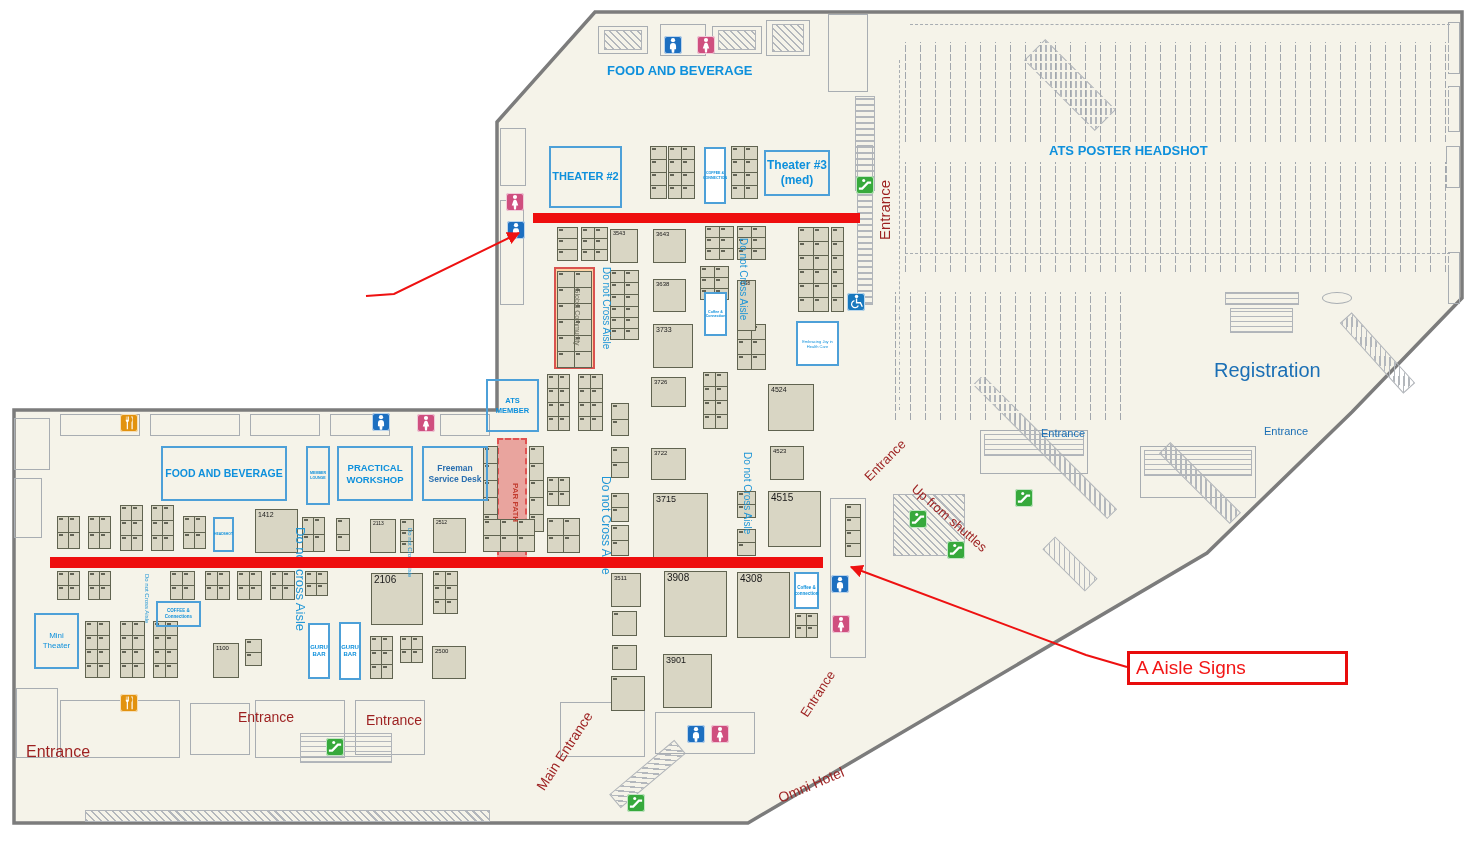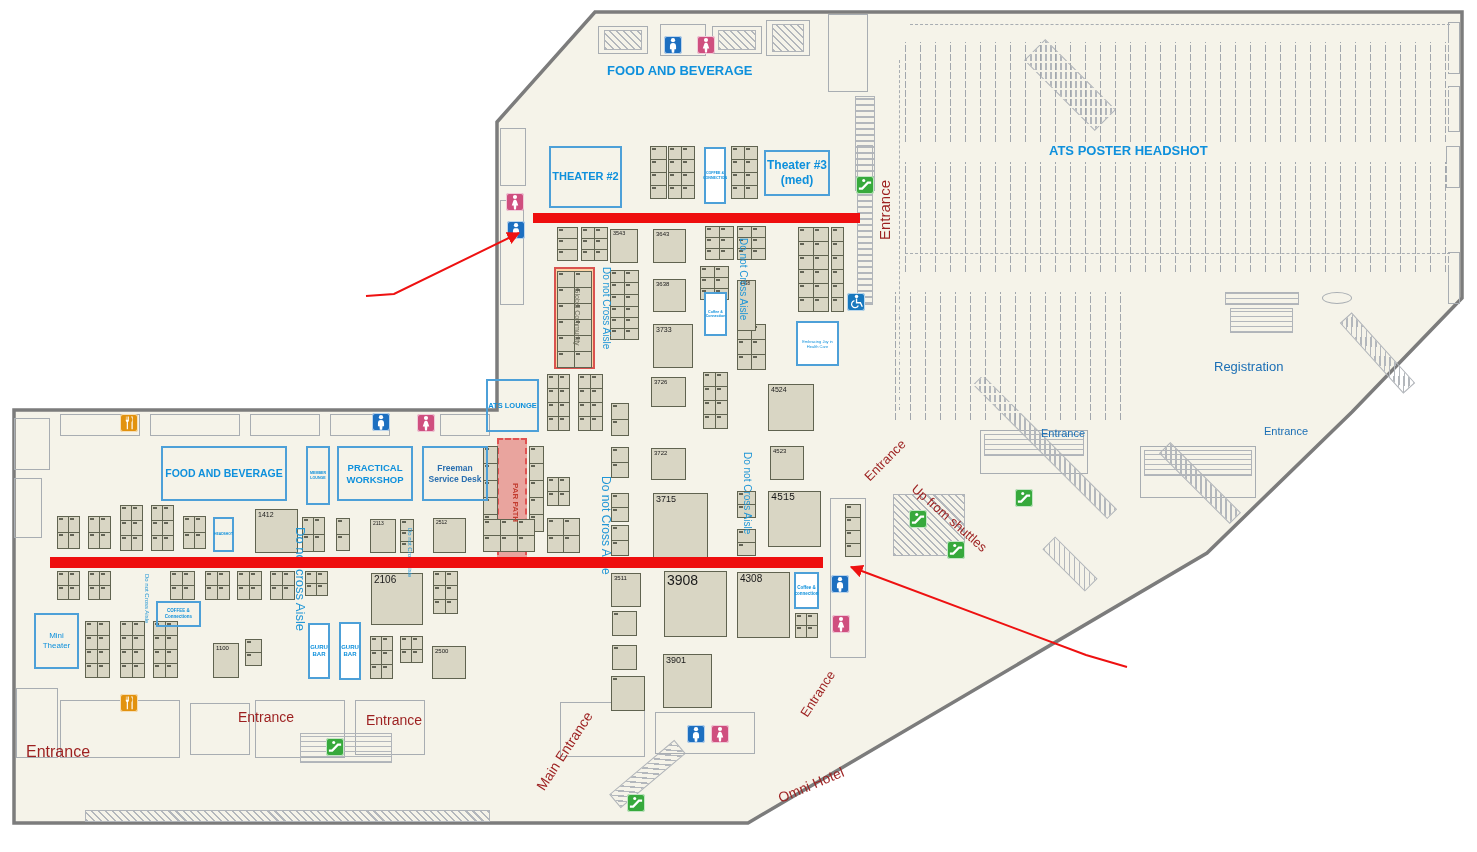--- a/index.html
+++ b/index.html
@@ -368,32 +368,32 @@
     <div class="abs booth" style="left: 255px; top: 509px; width: 43px; height: 44px;">
       <span style="font-size: 7px;">1412</span>
     </div>
     <div class="abs booth" style="left: 371px; top: 573px; width: 52px; height: 52px;">
       <span style="font-size: 10px;">2106</span>
     </div>
     <div class="abs booth" style="left: 611px; top: 573px; width: 30px; height: 34px;">
       <span style="font-size: 6px;">3511</span>
     </div>
     <div class="abs booth" style="left: 664px; top: 571px; width: 63px; height: 66px;">
-      <span style="font-size: 14px;">3908</span>
+      <span style="font-size: 10px;">3908</span>
     </div>
     <div class="abs booth" style="left: 737px; top: 572px; width: 53px; height: 66px;">
       <span style="font-size: 10px;">4308</span>
     </div>
     <div class="abs booth" style="left: 663px; top: 654px; width: 49px; height: 54px;">
       <span style="font-size: 9px;">3901</span>
     </div>
     <div class="abs booth" style="left: 653px; top: 493px; width: 55px; height: 65px;">
       <span style="font-size: 9px;">3715</span>
     </div>
-    <div class="abs booth" style="left: 768px; top: 491px; width: 53px; height: 56px; font-family: Liberation Mono, monospace;">
+    <div class="abs booth" style="left: 768px; top: 491px; width: 53px; height: 56px;">
       <span style="font-size: 10px;">4515</span>
     </div>
     <div class="abs booth" style="left: 768px; top: 384px; width: 46px; height: 47px;">
       <span style="font-size: 7px;">4524</span>
     </div>
     <div class="abs booth" style="left: 770px; top: 446px; width: 34px; height: 34px;">
       <span style="font-size: 6px;">4523</span>
     </div>
     <div class="abs booth" style="left: 653px; top: 324px; width: 40px; height: 44px;">
       <span style="font-size: 7px;">3733</span>
@@ -424,36 +424,36 @@
     </div>
     <div class="abs booth" style="left: 370px; top: 519px; width: 26px; height: 34px;">
       <span style="font-size: 5px;">2113</span>
     </div>
     <div class="abs booth" style="left: 433px; top: 518px; width: 33px; height: 35px;">
       <span style="font-size: 5px;">2512</span>
     </div>
     <div class="abs zone" style="left: 549px; top: 146px; width: 73px; height: 62px; font-size: 11px;">THEATER #2</div>
     <div class="abs zone" style="left: 764px; top: 150px; width: 66px; height: 46px; font-size: 12px;">Theater #3 (med)</div>
     <div class="abs zone white" style="left: 704px; top: 147px; width: 22px; height: 57px; font-size: 3.6px;">COFFEE &amp; CONNECTION</div>
-    <div class="abs zone" style="left: 486px; top: 379px; width: 53px; height: 53px; font-size: 7.5px;">ATS LOUNGE</div>
+    <div class="abs zone" style="left: 486px; top: 379px; width: 53px; height: 53px; font-size: 7.5px;">ATS MEMBER</div>
     <div class="abs zone" style="left: 161px; top: 446px; width: 126px; height: 55px; font-size: 10.5px;">FOOD AND BEVERAGE</div>
     <div class="abs zone" style="left: 306px; top: 446px; width: 24px; height: 59px; font-size: 3.6px;">MEMBER LOUNGE</div>
     <div class="abs zone" style="left: 337px; top: 446px; width: 76px; height: 55px; font-size: 9.5px;">PRACTICAL WORKSHOP</div>
     <div class="abs zone" style="left: 422px; top: 446px; width: 66px; height: 55px; font-size: 8.5px; color: rgb(42, 111, 176);">Freeman Service Desk</div>
     <div class="abs zone plain" style="left: 34px; top: 613px; width: 45px; height: 56px; font-size: 8px;">Mini Theater</div>
     <div class="abs zone white" style="left: 308px; top: 623px; width: 22px; height: 56px; font-size: 6px;">GURU BAR</div>
     <div class="abs zone white" style="left: 339px; top: 622px; width: 22px; height: 58px; font-size: 6px;">GURU BAR</div>
     <div class="abs zone" style="left: 156px; top: 601px; width: 45px; height: 26px; font-size: 4.5px;">COFFEE &amp; Connections</div>
     <div class="abs zone white" style="left: 794px; top: 572px; width: 25px; height: 37px; font-size: 4.5px;">Coffee &amp; connection</div>
     <div class="abs zone white" style="left: 704px; top: 292px; width: 23px; height: 44px; font-size: 3.6px;">Coffee &amp; Connection</div>
     <div class="abs zone white plain" style="left: 796px; top: 321px; width: 43px; height: 45px; font-size: 4px;">Embracing Joy in Health Care</div>
     <div class="abs zone" style="left: 213px; top: 517px; width: 21px; height: 35px; font-size: 3.4px;">HEADSHOT</div>
     <div class="abs lbl" style="left: 607px; top: 64px; font-size: 13px; color: rgb(14, 144, 220); font-weight: bold;">FOOD AND BEVERAGE</div>
     <div class="abs lbl" style="left: 1049px; top: 144px; font-size: 13px; color: rgb(14, 144, 220); font-weight: bold;">ATS POSTER HEADSHOT</div>
-    <div class="abs lbl" style="left: 1214px; top: 360px; font-size: 13px; color: rgb(27, 111, 181);">Registration</div>
+    <div class="abs lbl" style="left: 1214px; top: 360px; font-size: 20px; color: rgb(27, 111, 181);">Registration</div>
     <div class="abs lbl" style="left: 1041px; top: 428px; font-size: 11px; color: rgb(27, 111, 181);">Entrance</div>
     <div class="abs lbl" style="left: 1264px; top: 426px; font-size: 11px; color: rgb(27, 111, 181);">Entrance</div>
     <div class="abs lbl" style="left: 877px; top: 240px; font-size: 15px; color: rgb(156, 31, 31); transform-origin: 0px 0px; transform: rotate(-90deg);">Entrance</div>
     <div class="abs lbl" style="left: 862px; top: 474px; font-size: 13px; color: rgb(156, 31, 31); transform-origin: 0px 0px; transform: rotate(-45deg);">Entrance</div>
     <div class="abs lbl" style="left: 918px; top: 482px; font-size: 13px; color: rgb(156, 31, 31); transform-origin: 0px 0px; transform: rotate(41deg);">Up from shuttles</div>
     <div class="abs lbl" style="left: 534px; top: 785px; font-size: 14px; color: rgb(156, 31, 31); transform-origin: 0px 0px; transform: rotate(-57deg);">Main Entrance</div>
     <div class="abs lbl" style="left: 798px; top: 712px; font-size: 13px; color: rgb(156, 31, 31); transform-origin: 0px 0px; transform: rotate(-57deg);">Entrance</div>
     <div class="abs lbl" style="left: 776px; top: 792px; font-size: 14px; color: rgb(156, 31, 31); transform-origin: 0px 0px; transform: rotate(-23deg);">Omni Hotel</div>
     <div class="abs lbl" style="left: 26px; top: 744px; font-size: 16px; color: rgb(156, 31, 31);">Entrance</div>
     <div class="abs lbl" style="left: 238px; top: 710px; font-size: 14px; color: rgb(156, 31, 31);">Entrance</div>
@@ -586,13 +586,14 @@
     </div>
     <svg class="layer" width="1477" height="852">
       <defs>
         <marker id="arr" viewBox="0 0 10 10" refX="9" refY="5" markerWidth="6.5" markerHeight="6.5" orient="auto-start-reverse">
           <path d="M0 0L10 5L0 10z" fill="#ee1111"></path>
         </marker>
       </defs>
       <polyline points="366,296 394,294 519,233" fill="none" stroke="#ee1111" stroke-width="2" marker-end="url(#arr)"></polyline>
       <polyline points="1127,667 1086,655 851,567" fill="none" stroke="#ee1111" stroke-width="2" marker-end="url(#arr)"></polyline>
     </svg>
+    <div class="abs callout" style="left: 1127px; top: 651px; width: 221px; height: 34px; font-size: 19px;">A Aisle Signs</div>
   </div>
 
 </body></html>

